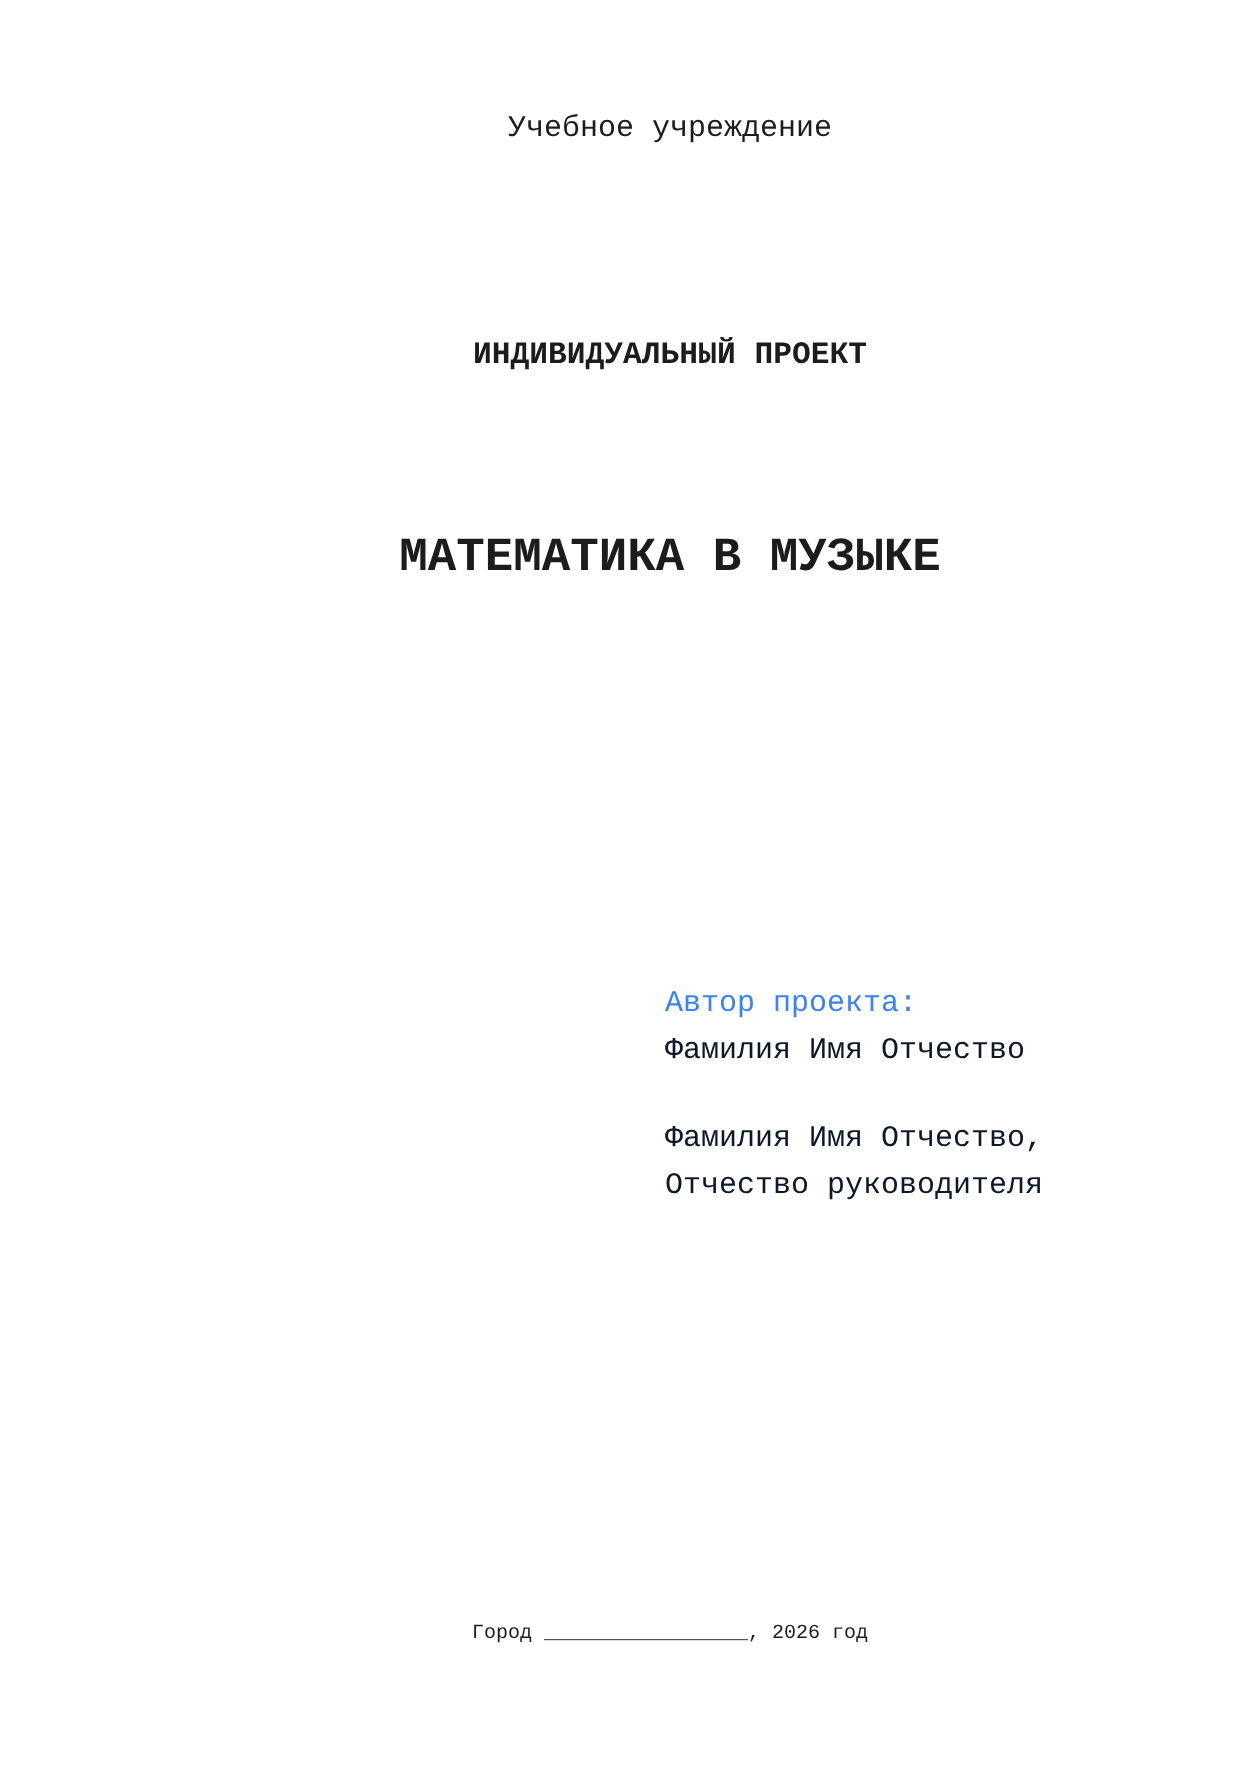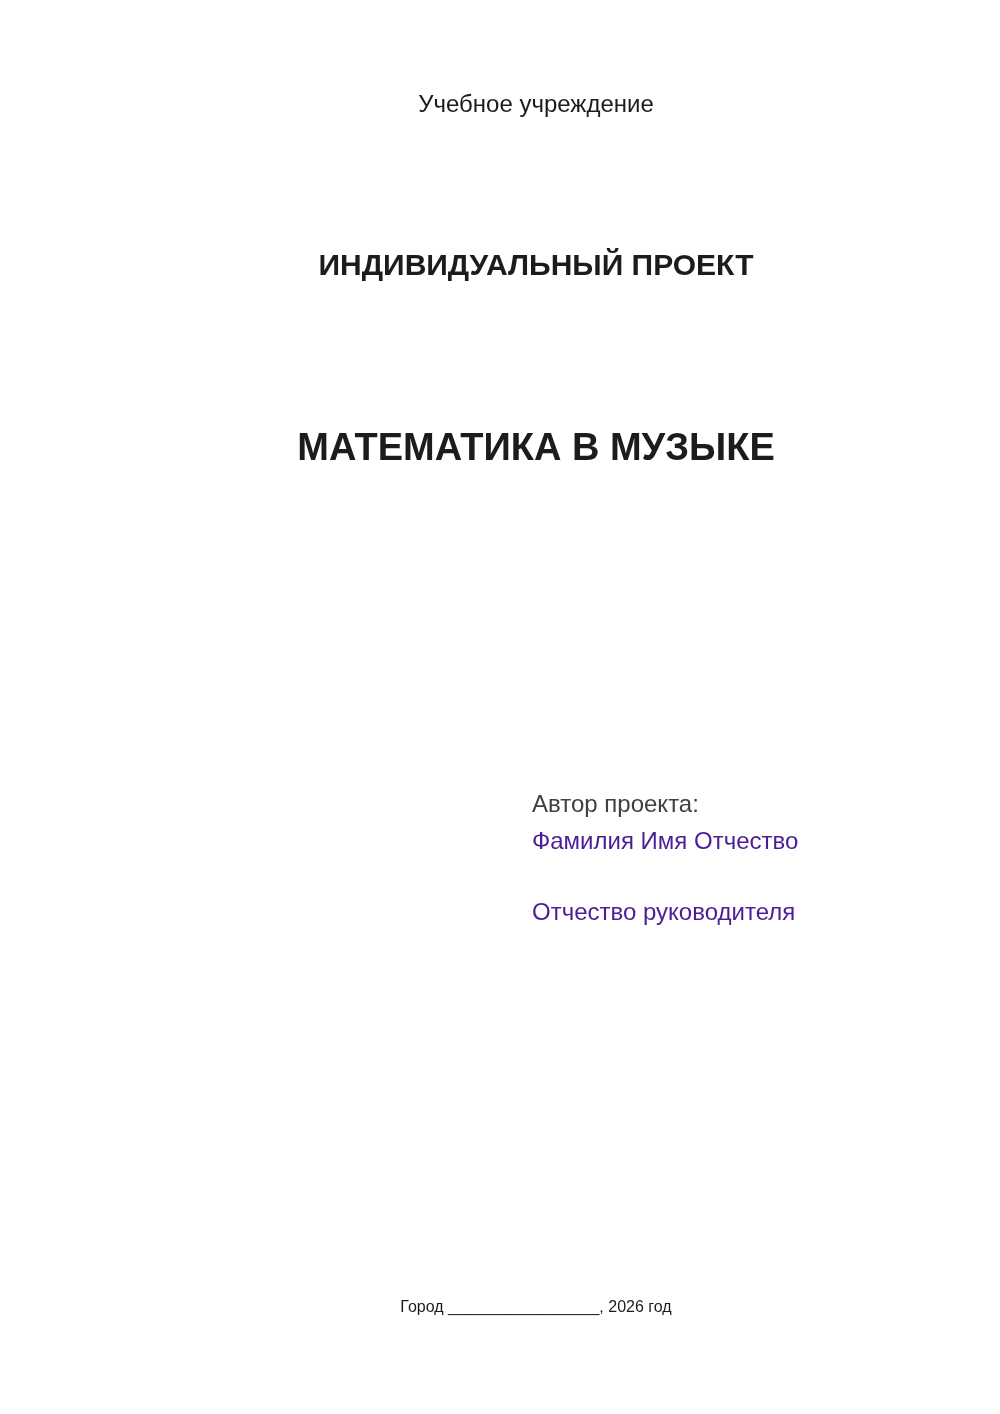--- a/index.html
+++ b/index.html
@@ -5,63 +5,63 @@
   html, body {
     margin: 0;
     padding: 0;
     background: #ffffff;
   }
   .page {
     position: relative;
     width: 848px;
     height: 1414px;
     background: #ffffff;
-    font-family: Liberation Sans, sans-serif;
+    font-family: Liberation Mono, monospace;
     color: #1c1c1c;
     overflow: hidden;
   }
   
   .centered-line {
     position: absolute;
     left: 143px;
     width: 786px;
     text-align: center;
     white-space: nowrap;
   }
   .institution {
     top: 90px;
     font-size: 24px;
     line-height: 28px;
   }
   .project-type {
-    top: 250px;
-    font-size: 30px;
+    top: 269px;
+    font-size: 25px;
     line-height: 30px;
     font-weight: bold;
   }
   .project-title {
     top: 424px;
     font-size: 38px;
     line-height: 46px;
     font-weight: bold;
   }
   .credits {
     position: absolute;
     left: 532px;
     top: 785px;
     font-size: 24px;
     line-height: 37px;
     text-align: left;
     white-space: nowrap;
   }
   .credits .label {
-    color: #404040;
+    color: #3b82f6;
   }
   .credits .muted {
-    color: #4c1d95;
+    color: #0f172a;
   }
   .credits .block-gap {
     height: 34px;
   }
   .footer-line {
     top: 1288px;
     font-size: 16px;
     line-height: 37px;
   }
 </style>
@@ -73,18 +73,19 @@
   <div class="centered-line institution">Учебное учреждение</div>
 
   <div class="centered-line project-type">ИНДИВИДУАЛЬНЫЙ ПРОЕКТ</div>
 
   <div class="centered-line project-title">МАТЕМАТИКА В МУЗЫКЕ</div>
 
   <div class="credits">
     <div class="label">Автор проекта:</div>
     <div class="muted">Фамилия Имя Отчество</div>
     <div class="block-gap"></div>
+    <div class="muted">Фамилия Имя Отчество,</div>
     <div class="muted">Отчество руководителя</div>
   </div>
 
   <div class="centered-line footer-line">Город _________________, 2026 год</div>
 
 </div>
 
 </body></html>

